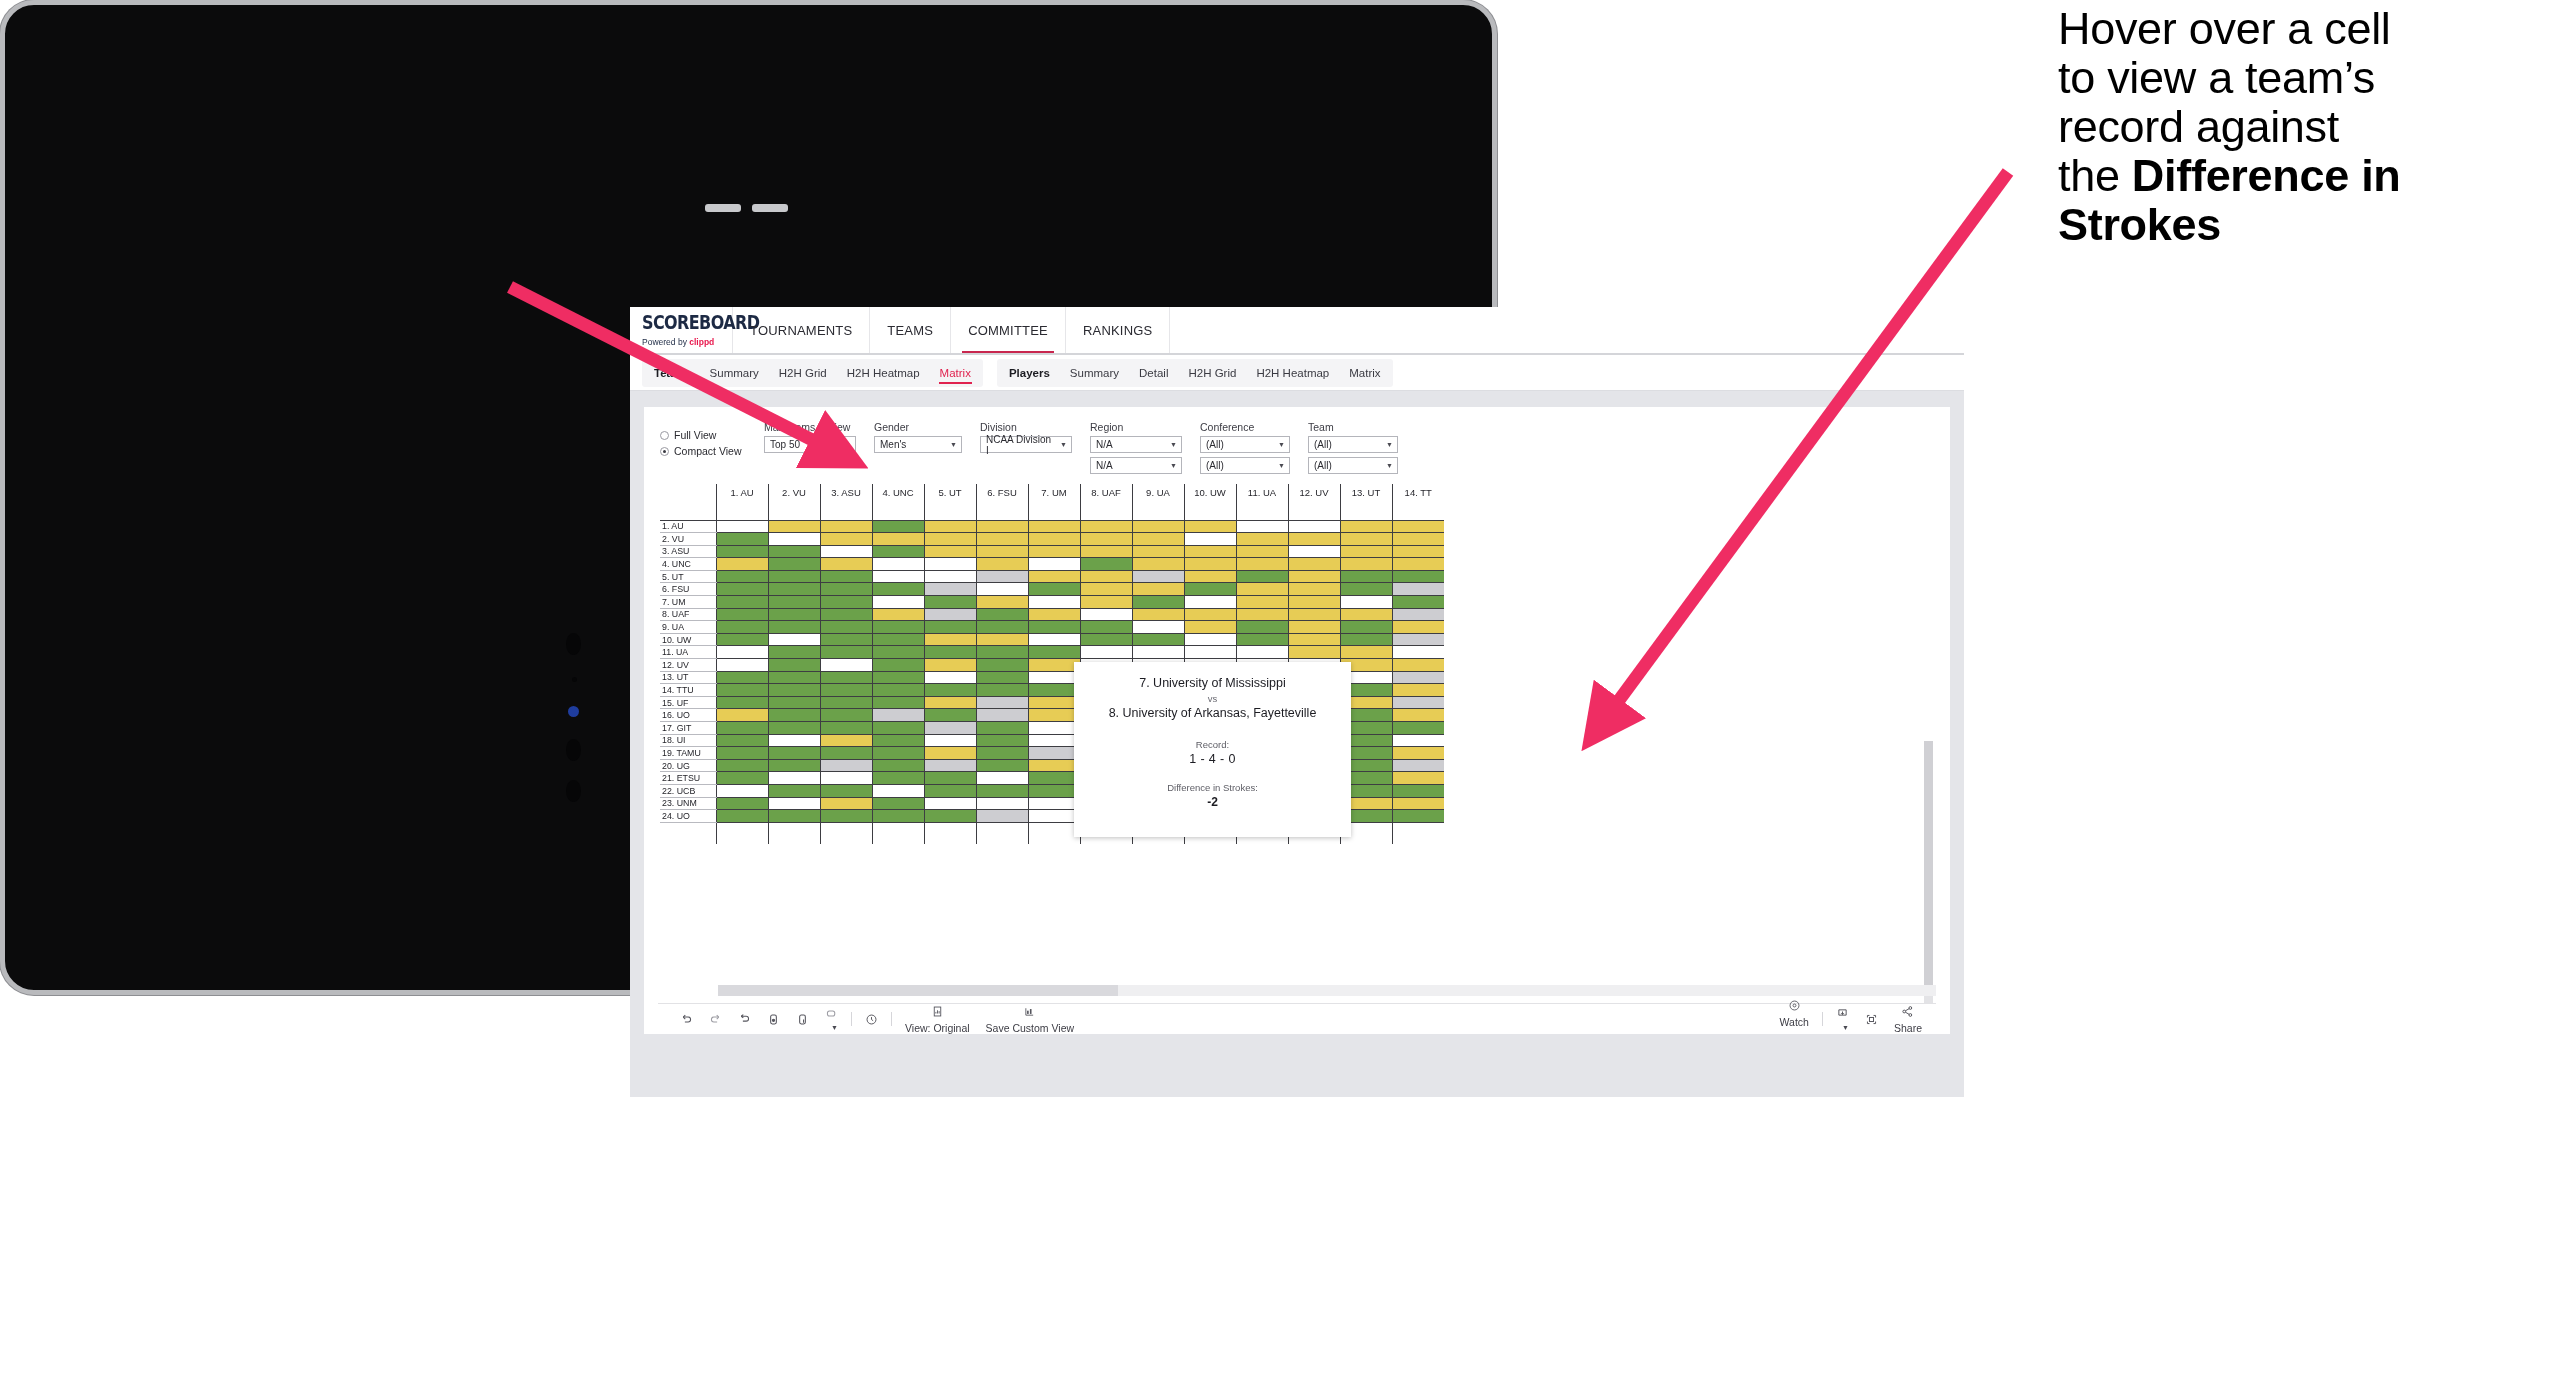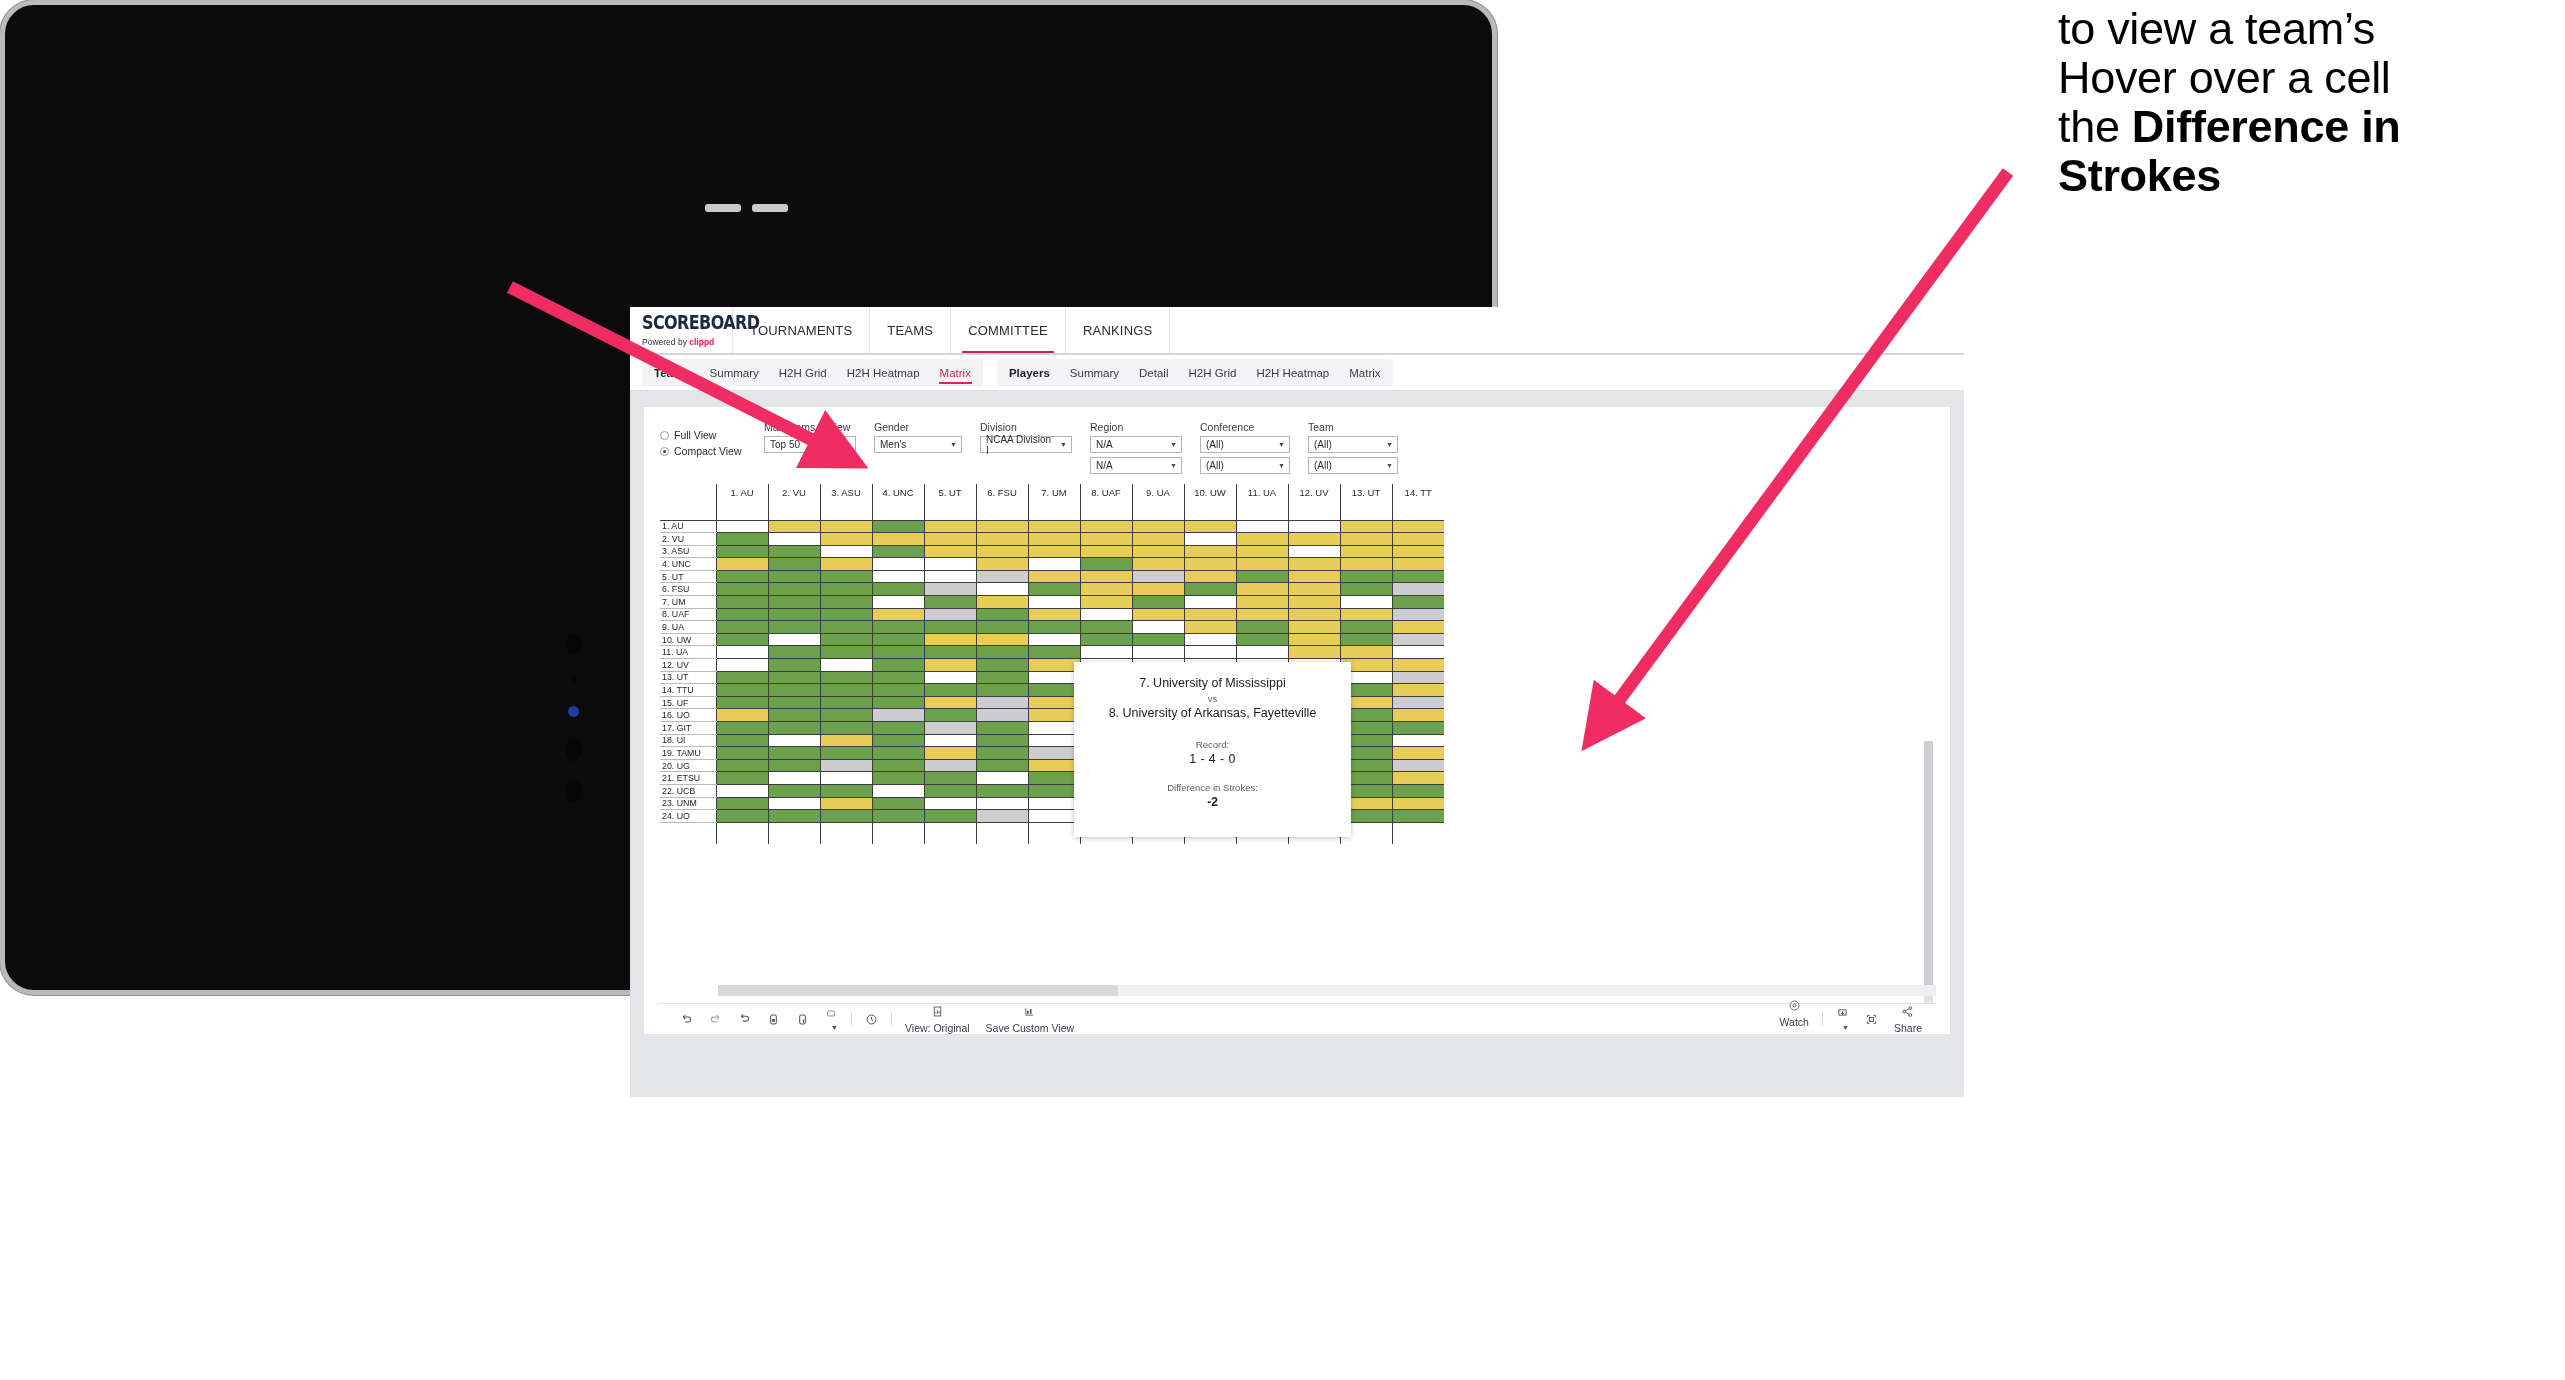--- a/index.html
+++ b/index.html
@@ -165,22 +165,23 @@
 <div id="stage">
 
   <div class="callout" id="callout-left">
     <div>Changing to</div>
     <div><b>Compact View</b><span> will</span></div>
     <div>remove some of the</div>
     <div>initial data shown</div>
   </div>
 
   <div class="callout" id="callout-right">
+    <div>Hover over a cell</div>
     <div>to view a team’s</div>
-    <div>Hover over a cell</div>
+    <div>record against</div>
     <div><span>the </span><b>Difference in</b></div>
     <div><b>Strokes</b></div>
   </div>
 
   <div id="tablet-body"></div>
   <div class="top-nub" id="nub1"></div>
   <div class="top-nub" id="nub2"></div>
   <div class="btn-dot" id="dot-a"></div>
   <div class="btn-dot" id="dot-b"></div>
   <div class="btn-dot" id="dot-c"></div>

